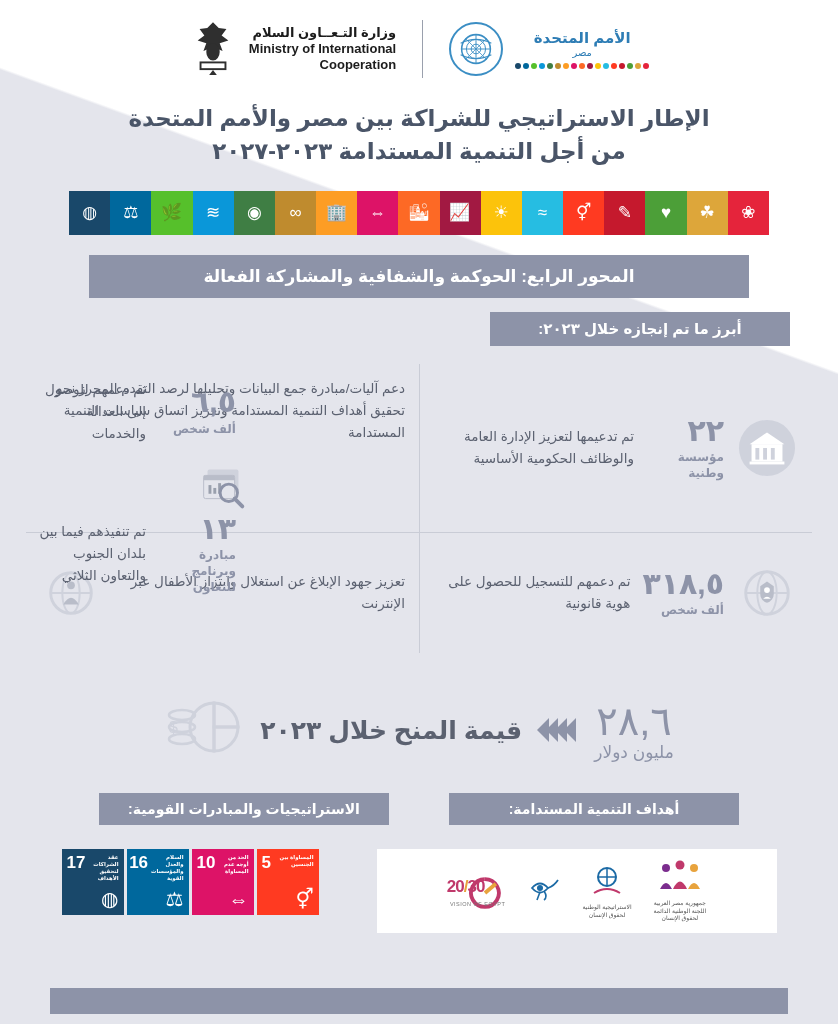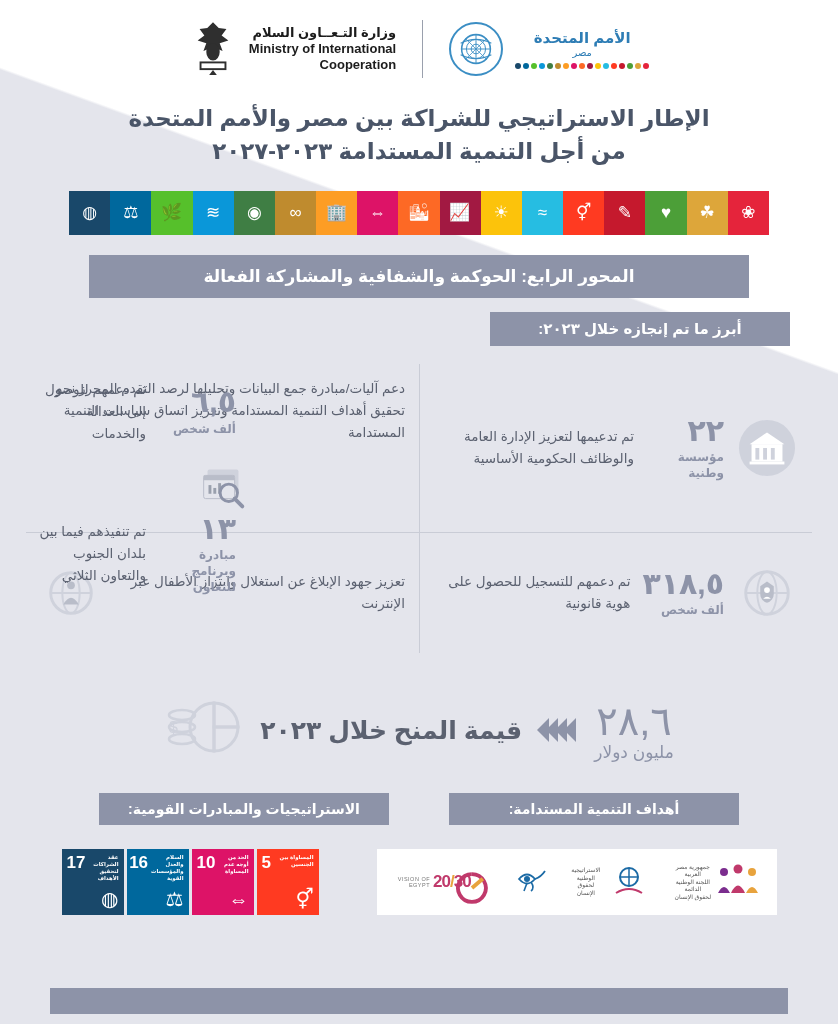--- a/index.html
+++ b/index.html
@@ -136,21 +136,21 @@
     background: #8d93a8; color: #fff; font-weight: bold; font-size: 14px;
     padding: 8px 26px; text-align: center; min-width: 290px;
   }
 
   
   .logos-row { display: flex; justify-content: center; gap: 58px; margin-top: 24px; align-items: stretch; }
   .logo-box {
     background: #fff; padding: 10px 16px; display: flex; align-items: center; gap: 22px;
     width: 400px; justify-content: center;
   }
-  .logo-item { display: flex; flex-direction: row; align-items: center; justify-content: center; gap: 3px; }
+  .logo-item { display: flex; flex-direction: column; align-items: center; justify-content: center; gap: 3px; }
   .logo-cap { font-size: 6px; color: #555; text-align: center; line-height: 1.25; max-width: 96px; }
   .nhrc-ico svg { width: 46px; height: 34px; }
   .eye-ico svg { width: 30px; height: 26px; }
   .v2030 { font-size: 17px; font-weight: bold; color: #c0396b; letter-spacing: -1px; }
   .v2030 .sl { color: #e8a33d; }
   .v2030-sub { font-size: 5.5px; color: #777; letter-spacing: .5px; }
 
   .sdg-tiles { display: flex; gap: 3px; }
   .sdg-tile {
     width: 62px; height: 66px; color: #fff; position: relative;

